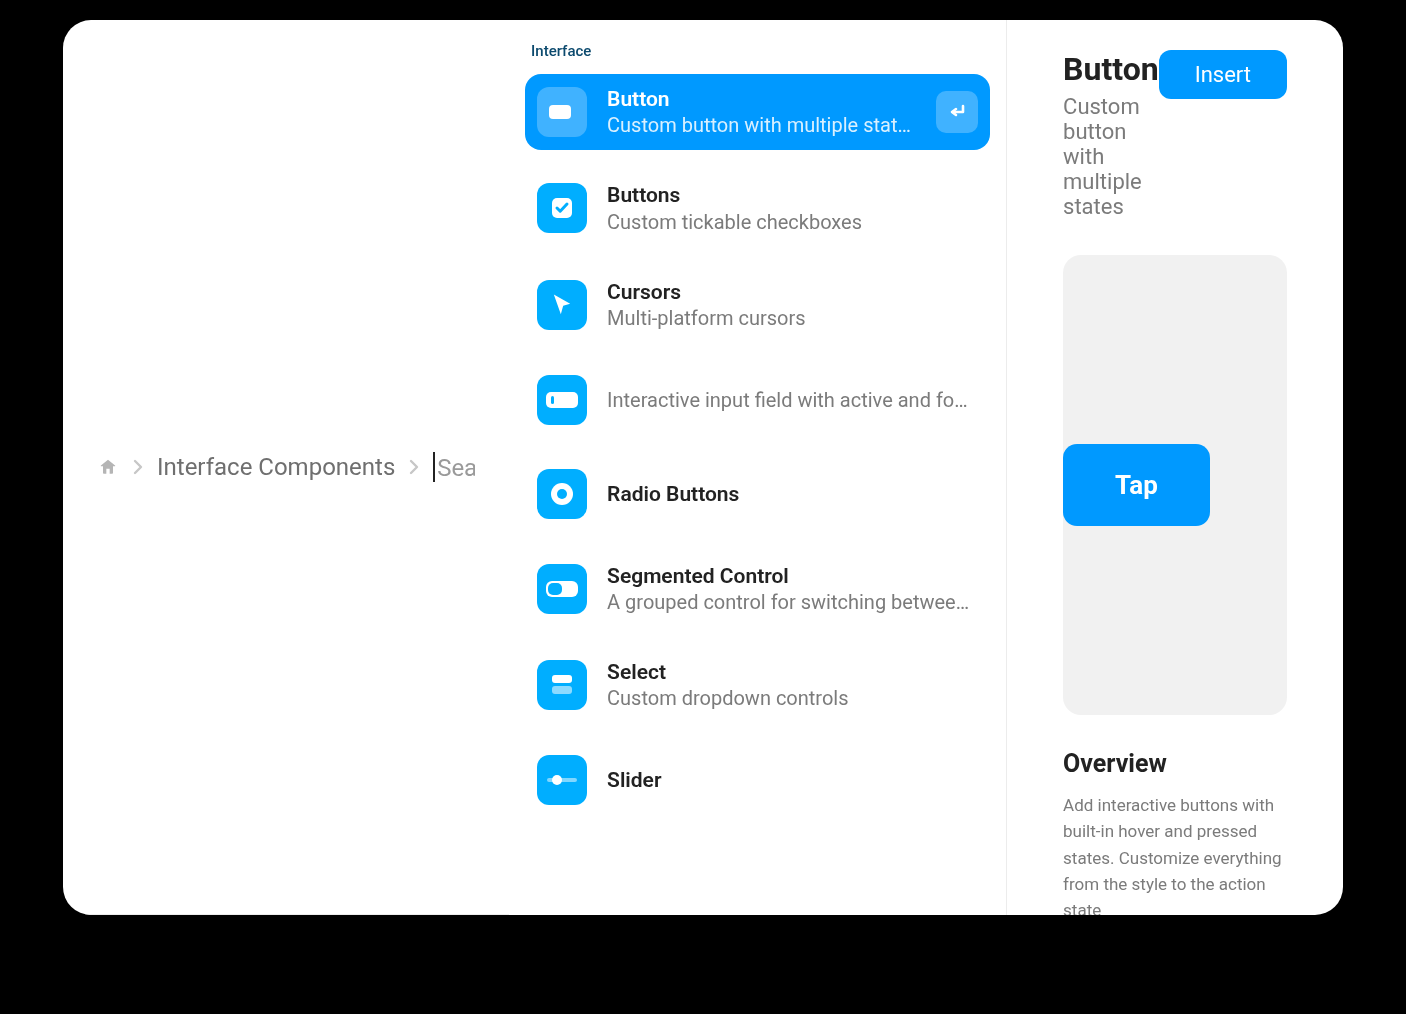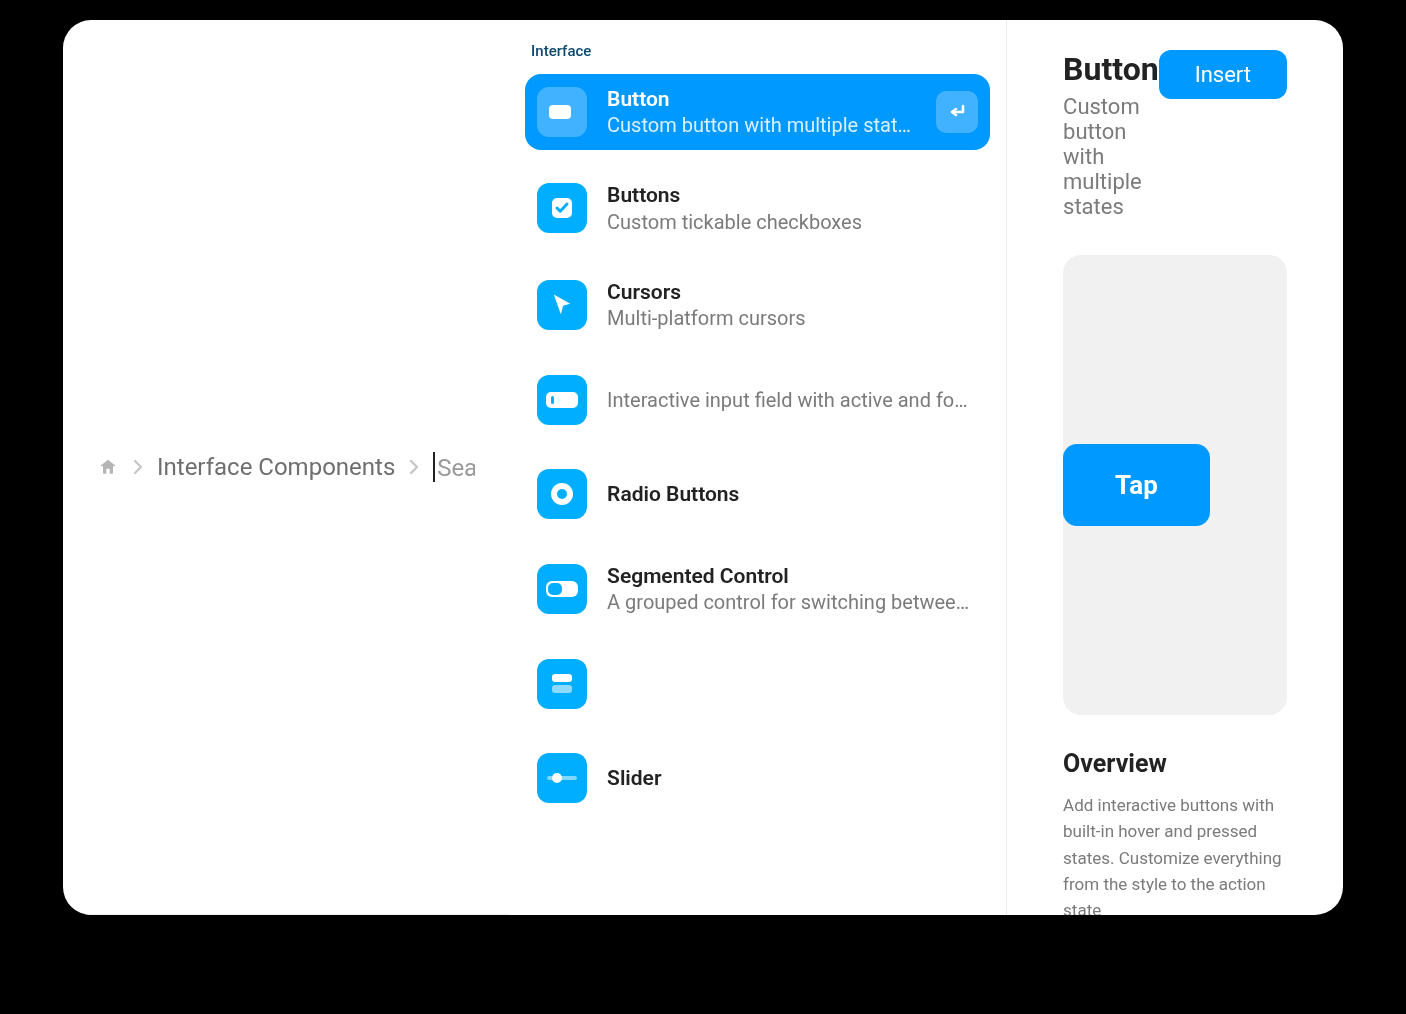--- a/index.html
+++ b/index.html
@@ -222,20 +222,24 @@
           </div>
         </div>
 
         <div class="item">
           <span class="thumb">
             <svg width="28" height="26" viewBox="0 0 28 26">
                 <rect x="4" y="3" width="20" height="8" rx="3" fill="#fff"></rect>
                 <rect x="4" y="14" width="20" height="8" rx="3" fill="#fff" opacity=".55"></rect>
               </svg>
           </span>
+          <div class="texts">
+            <div class="title">Select</div>
+            <div class="subtitle">Custom dropdown controls</div>
+          </div>
         </div>
 
         <div class="item">
           <span class="thumb">
             <svg width="32" height="14" viewBox="0 0 32 14">
                 <rect x="1" y="5" width="30" height="4" rx="2" fill="#fff" opacity=".5"></rect>
                 <circle cx="11" cy="7" r="5" fill="#fff"></circle>
               </svg>
           </span>
           <div class="texts">

